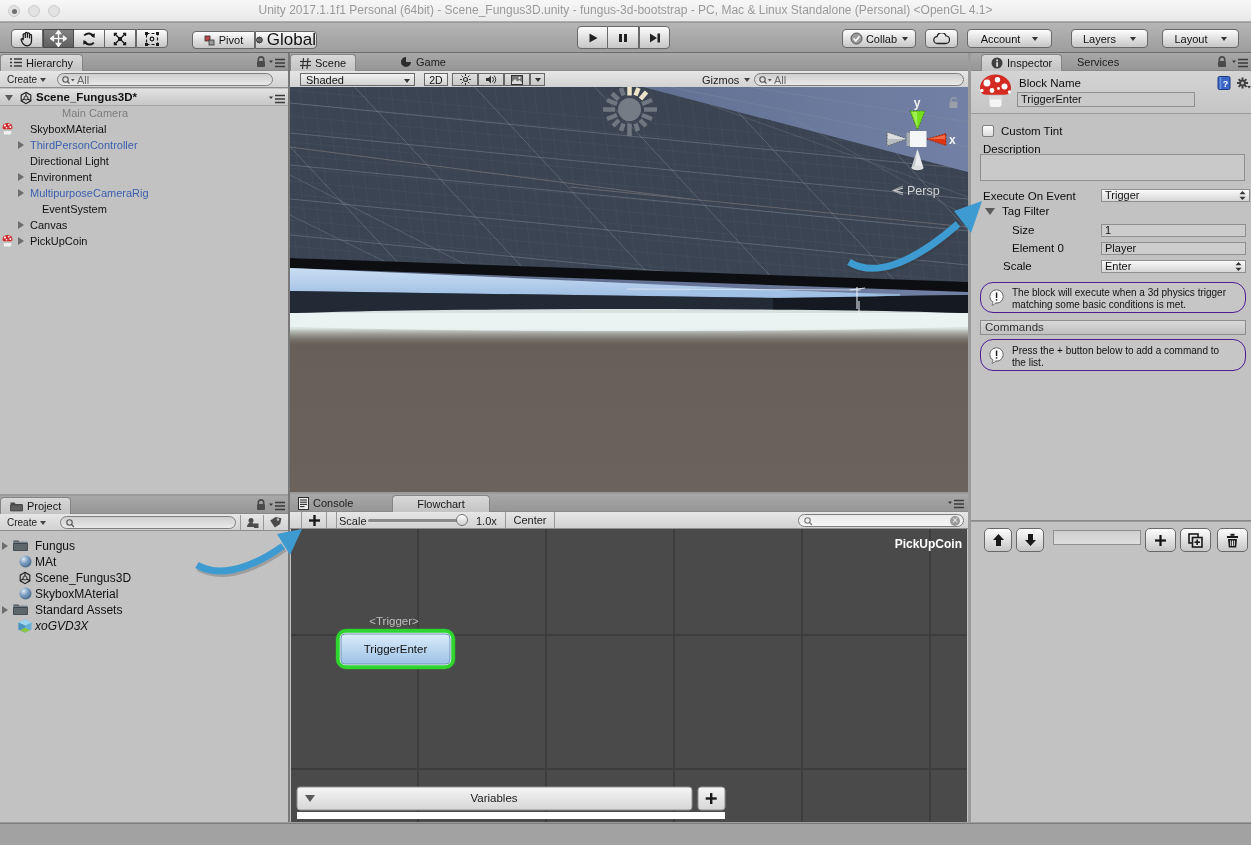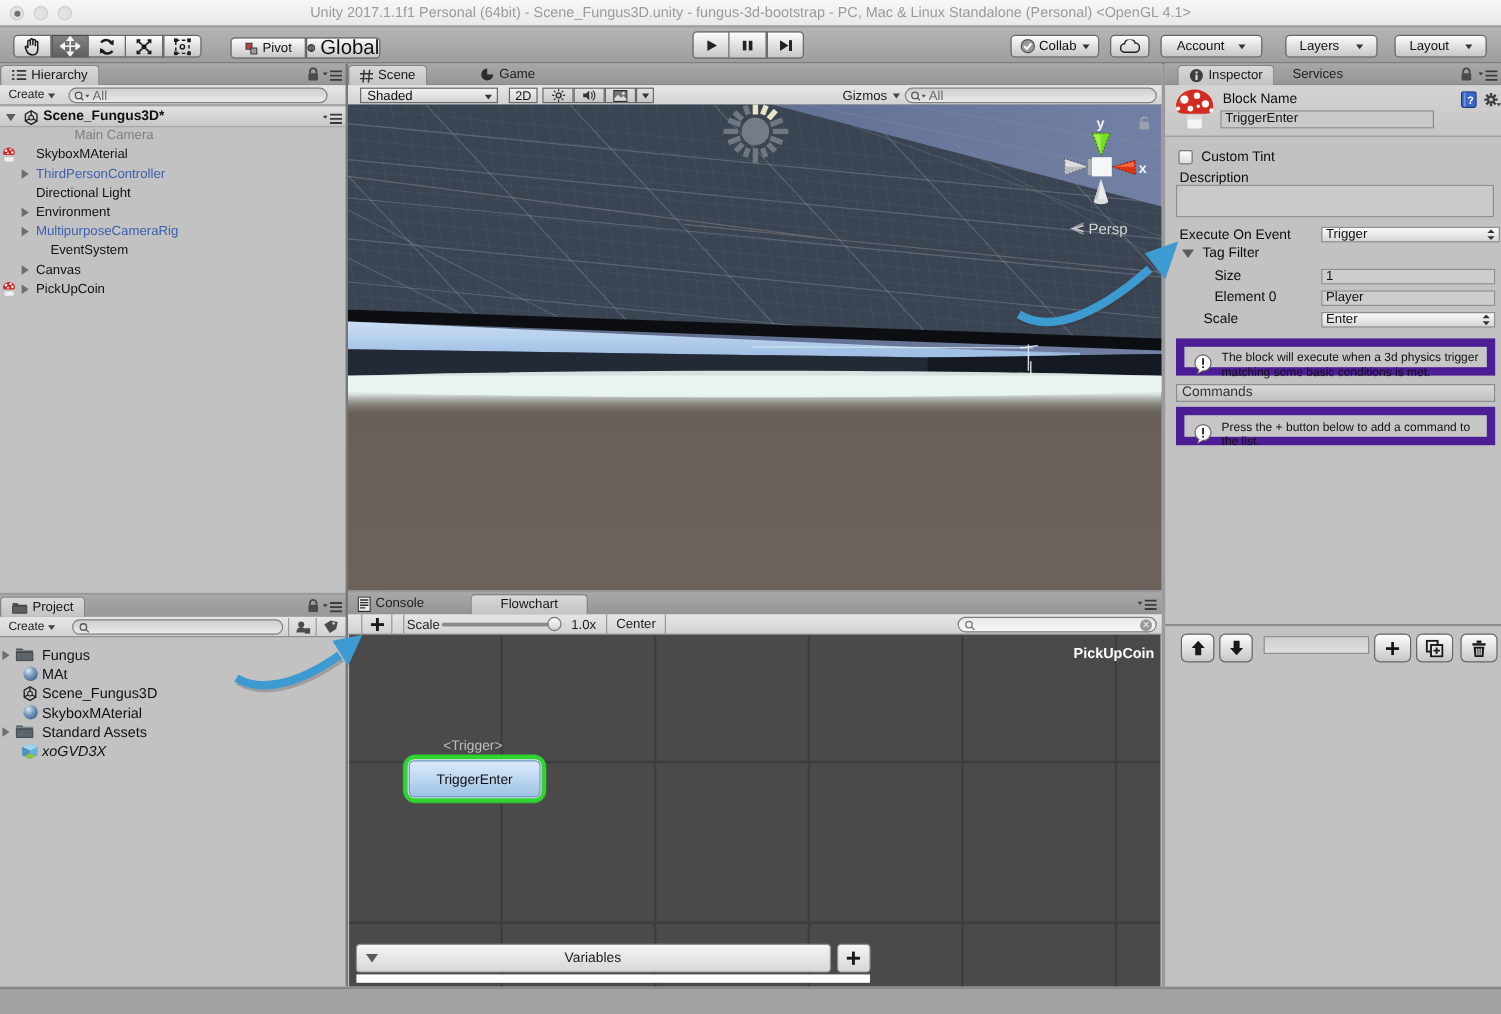--- a/index.html
+++ b/index.html
@@ -29,21 +29,21 @@
 
 .hrow{position:absolute;left:0;width:100%;height:16px;line-height:16px;font-size:11px;color:#111;}
 .bluetext{color:#3c5fb0;}
 .graytext{color:#7d7d7d;margin-left:32px;}
 .tri{width:0;height:0;border-top:4px solid transparent;border-bottom:4px solid transparent;border-left:6px solid #6e6e6e;display:inline-block;}
 
 #flowcanvas{position:absolute;left:1px;top:35px;width:676px;height:293px;background:#4a4a4a;overflow:hidden;}
 
 .insrow{position:absolute;font-size:11px;color:#0c0c0c;}
 .ifield{position:absolute;background:#cdcdcd;border:1px solid #8f8f8f;font-size:11px;color:#111;padding:0 3px;line-height:12px;}
-.helpbox{position:absolute;background:#c6c6c6;border:7px solid #4c1d95;border-radius:0;font-size:10px;color:#111;}
+.helpbox{position:absolute;background:#c6c6c6;border:1px solid #4c1d95;border-radius:13px;font-size:10px;color:#111;}
 </style></head>
 <body>
 <div id="titlebar" class="abs">
   <div class="tl" style="left:8px;"></div>
   <div class="tl" style="left:28px;"></div>
   <div class="tl" style="left:48px;"></div>
   <div style="position:absolute;left:11.5px;top:8.5px;width:5px;height:5px;border-radius:50%;background:#6f6f6f;"></div>
   <div id="title-text">Unity 2017.1.1f1 Personal (64bit) - Scene_Fungus3D.unity - fungus-3d-bootstrap - PC, Mac &amp; Linux Standalone (Personal) &lt;OpenGL 4.1&gt;</div>
 </div>
 <div id="toolbar" class="abs">

